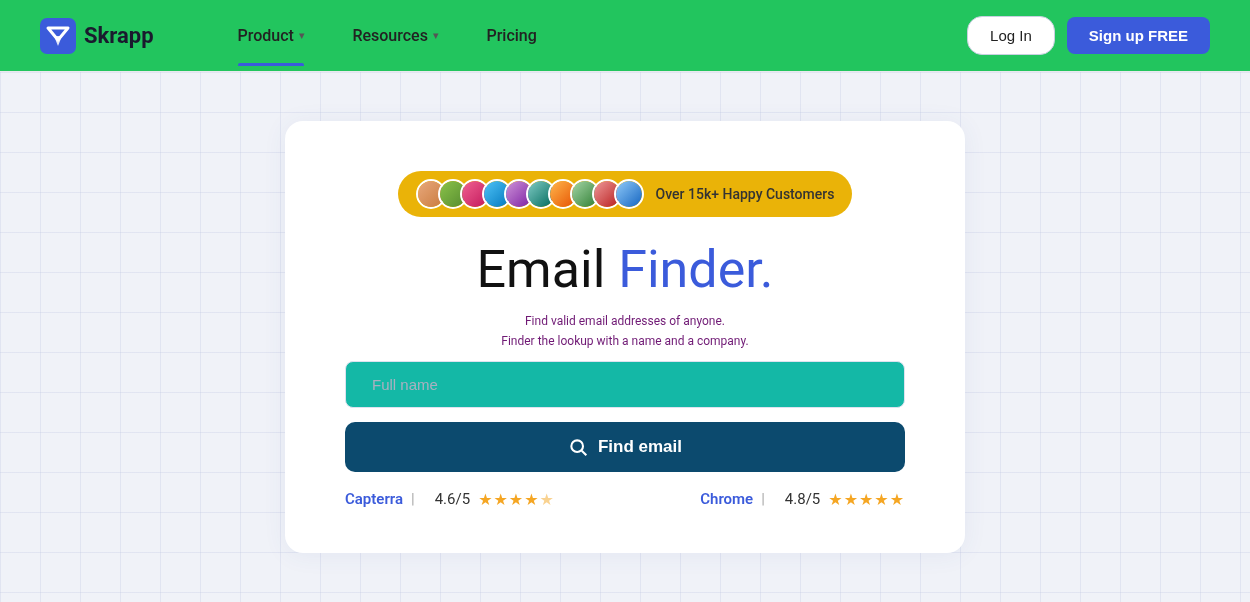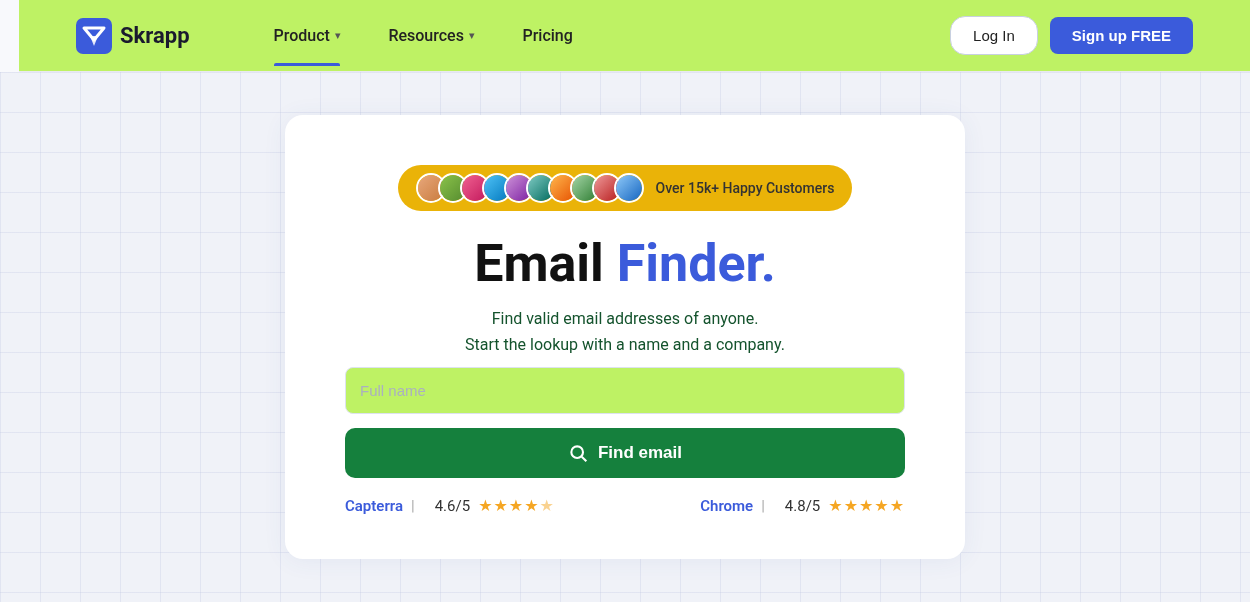--- a/index.html
+++ b/index.html
@@ -5,29 +5,28 @@
     * { margin: 0; padding: 0; box-sizing: border-box; }
     body {
       font-family: -apple-system, BlinkMacSystemFont, 'Segoe UI', Roboto, sans-serif;
       background: #f8f9fc;
       min-height: 602px;
       width: 1250px;
     }
 
     
     nav {
-      background: #bef264;
+      background: #22c55e;
       border-bottom: 1px solid #e8eaed;
       height: 72px;
       display: flex;
       align-items: center;
-      padding: 0 57px;
+      padding: 0 40px;
       position: relative;
       z-index: 10;
-      margin-left: 19px;
     }
     .nav-logo {
       display: flex;
       align-items: center;
       gap: 8px;
       text-decoration: none;
       margin-right: 60px;
     }
     .logo-icon {
       width: 36px;
@@ -165,58 +164,58 @@
     }
     .social-proof-text {
       font-size: 14px;
       color: #333;
       font-weight: 500;
     }
 
     
     .hero-heading {
       font-size: 52px;
-      font-weight: 700;
+      font-weight: 400;
       color: #111;
       margin-bottom: 14px;
       line-height: 1.1;
     }
     .hero-heading .blue {
       color: #3b5bdb;
     }
     .hero-subtext {
-      font-size: 16px;
-      color: #14532d;
+      font-size: 12px;
+      color: #701a75;
       line-height: 1.6;
       margin-bottom: 10px;
     }
 
     
     .search-form {
       display: flex;
       gap: 10px;
       margin-bottom: 14px;
     }
     .search-input {
       flex: 1;
-      padding: 14px 14px;
+      padding: 14px 26px;
       border: 1.5px solid #dde2ef;
       border-radius: 8px;
       font-size: 15px;
       color: #333;
       outline: none;
-      background: #bef264;
+      background: #14b8a6;
     }
     .search-input::placeholder {
       color: #aab0c0;
     }
     .btn-find-email {
       width: 100%;
       padding: 15px;
-      background: #15803d;
+      background: #0c4a6e;
       color: #fff;
       border: none;
       border-radius: 10px;
       font-size: 17px;
       font-weight: 600;
       cursor: pointer;
       display: flex;
       align-items: center;
       justify-content: center;
       gap: 10px;
@@ -336,21 +335,21 @@
 
     
     <h1 class="hero-heading">
       <span>Email</span>
       <span class="blue">Finder.</span>
     </h1>
 
     
     <div class="hero-subtext">
       <div>Find valid email addresses of anyone.</div>
-      <div>Start the lookup with a name and a company.</div>
+      <div>Finder the lookup with a name and a company.</div>
     </div>
 
     
     <div class="search-form">
       <input class="search-input" type="text" placeholder="Full name" style="">
     </div>
 
     
     <button class="btn-find-email">
       <svg class="search-icon-svg" viewBox="0 0 24 24">

